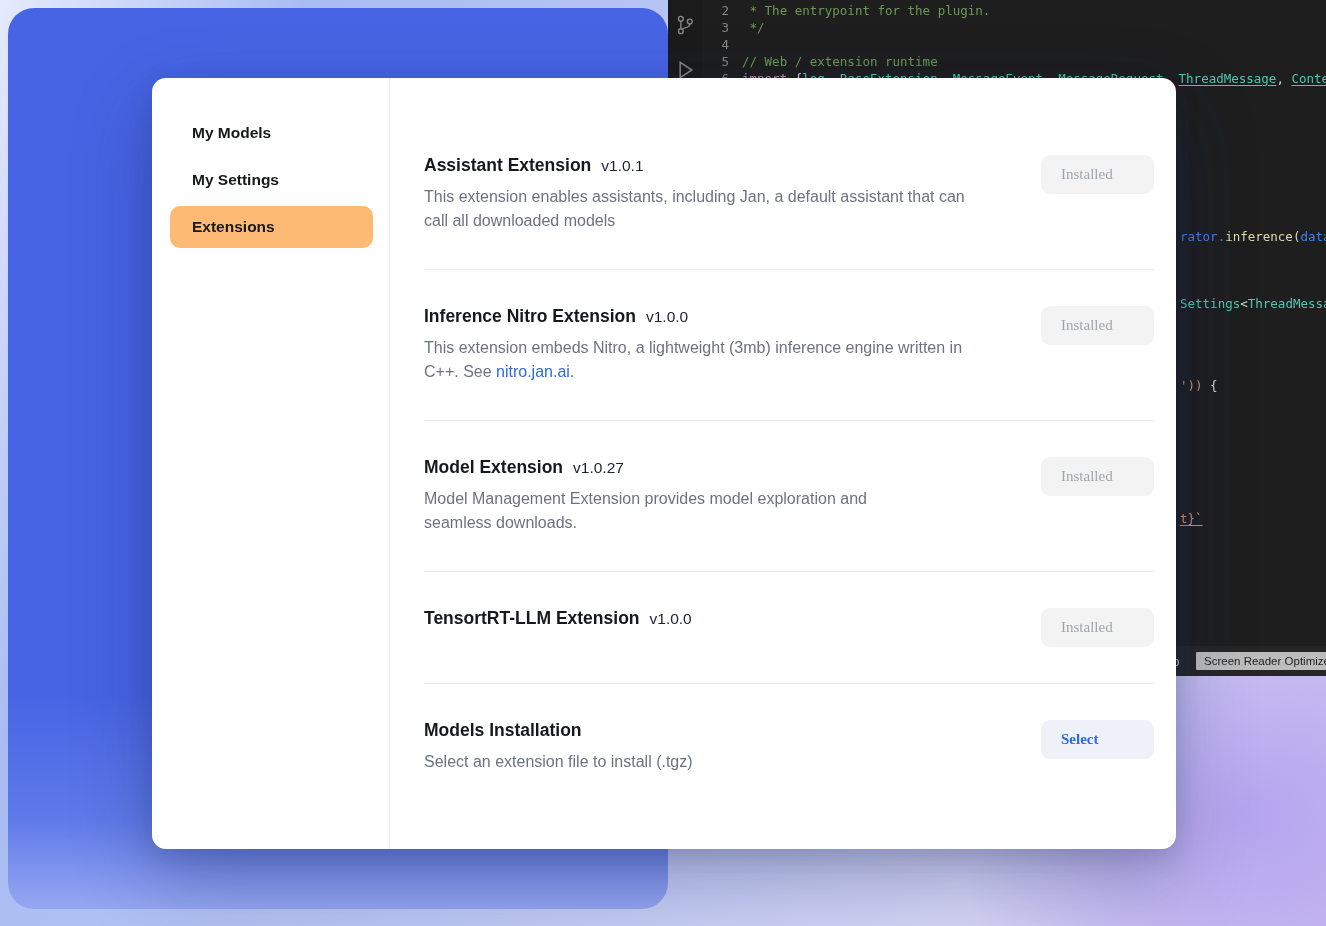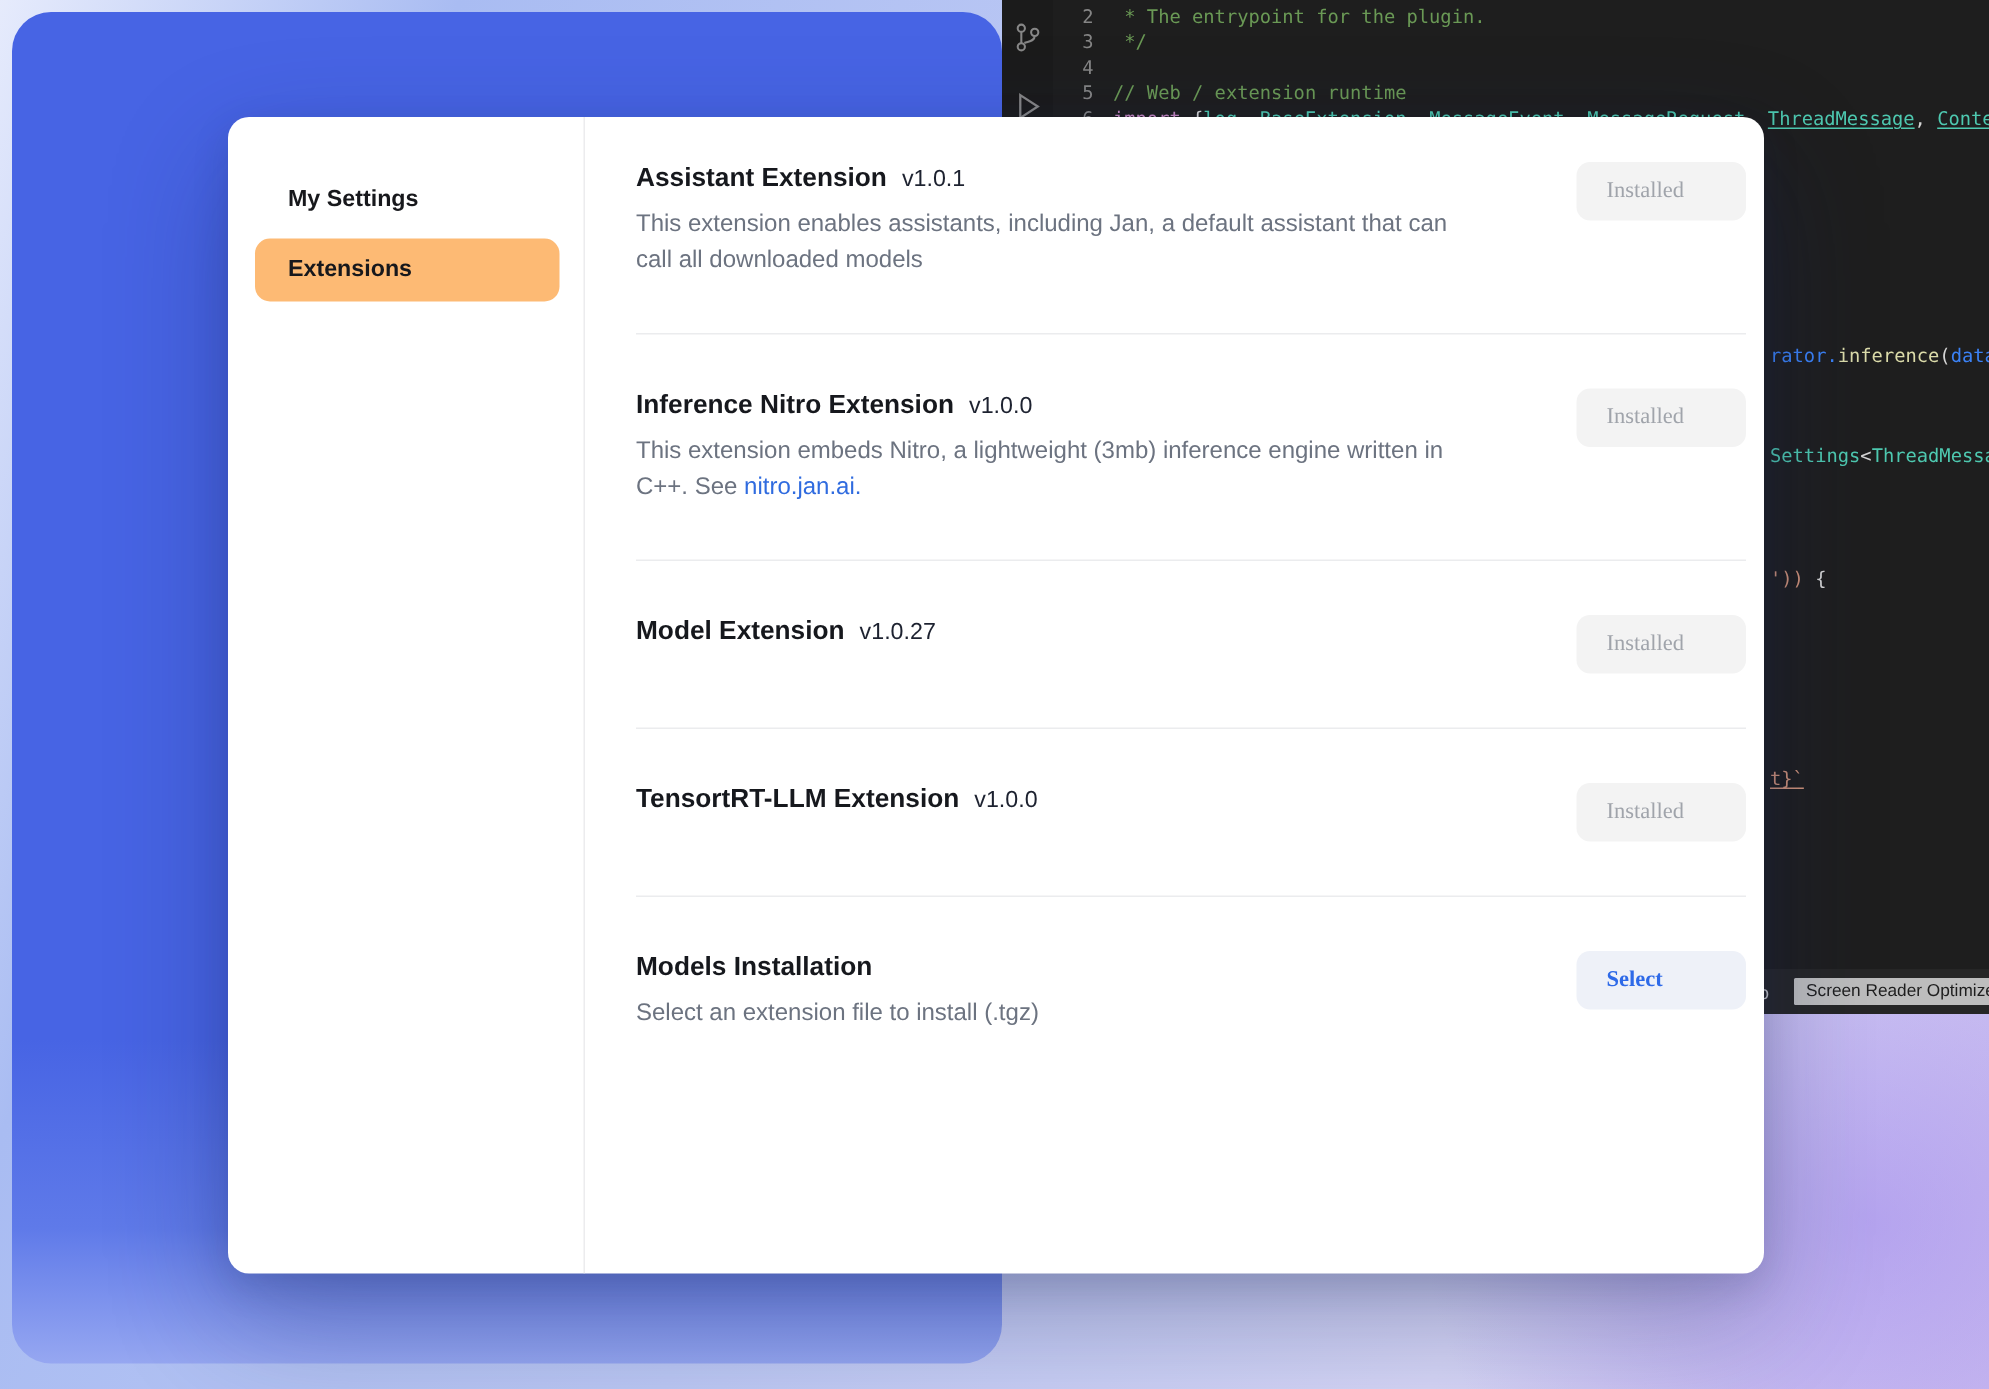--- a/index.html
+++ b/index.html
@@ -69,21 +69,21 @@
   .sidebar{
     width:238px;flex:0 0 238px;border-right:1px solid #ececee;
     padding:34px 16px 0 18px;box-sizing:border-box;
   }
   .nav-item{
     padding:12px 22px;border-radius:10px;font-size:15.5px;font-weight:700;
     color:#17181c;margin-bottom:5px;cursor:pointer;
   }
   .nav-item.active{background:#fdba74;}
 
-  .content{flex:1;padding:16px 12px 0 34px;box-sizing:border-box;}
+  .content{flex:1;padding:16px 22px 0 34px;box-sizing:border-box;margin-top:47px;}
   .row{
     display:flex;justify-content:space-between;align-items:flex-start;gap:24px;
     padding:36px 0;border-bottom:1px solid #ebecee;
   }
   .row:first-child{padding-top:14px;}
   .row.last{border-bottom:none;}
   .ext-name{font-size:17.5px;font-weight:700;color:#16181d;}
   .ext-version{font-size:15.5px;font-weight:400;color:#1d2230;margin-left:10px;}
   .ext-desc{
     margin:9px 0 0;font-size:16px;color:#6c7380;line-height:24px;max-width:545px;
@@ -123,20 +123,21 @@
   <span class="status-go">go</span>
   <span class="sr-chip">Screen Reader Optimized</span>
 <div class="frag" style="top: 229px;"><span class="tk-var">rator.</span><span class="tk-func">inference</span><span class="tk-plain">(</span><span class="tk-var">data</span></div>
     <div class="frag" style="top: 296px;"><span class="tk-entity2">Settings</span><span class="tk-plain">&lt;</span><span class="tk-entity2">ThreadMessage</span></div>
     <div class="frag" style="top: 378px;"><span class="tk-string">'))</span><span class="tk-plain"> {</span></div>
     <div class="frag" style="top: 511px;"><span class="tk-string-u">t}`</span></div>
   </div>
 
 <div class="modal">
   <aside class="sidebar">
+    <div class="nav-item">My Models</div>
     <div class="nav-item">My Settings</div>
     <div class="nav-item active">Extensions</div>
   </aside>
 
   <main class="content">
 
     <div class="row">
       <div class="row-info">
         <div class="row-head">
           <span class="ext-name">Assistant Extension</span><span class="ext-version">v1.0.1</span>
@@ -154,20 +155,21 @@
         <p class="ext-desc"><span>This extension embeds Nitro, a lightweight (3mb) inference engine written in C++. See </span><a class="link">nitro.jan.ai.</a></p>
       </div>
       <button class="btn">Installed</button>
     </div>
 
     <div class="row row-model">
       <div class="row-info">
         <div class="row-head">
           <span class="ext-name">Model Extension</span><span class="ext-version">v1.0.27</span>
         </div>
+        <p class="ext-desc">Model Management Extension provides model exploration and seamless downloads.</p>
       </div>
       <button class="btn">Installed</button>
     </div>
 
     <div class="row">
       <div class="row-info">
         <div class="row-head">
           <span class="ext-name">TensortRT-LLM Extension</span><span class="ext-version">v1.0.0</span>
         </div>
       </div>

